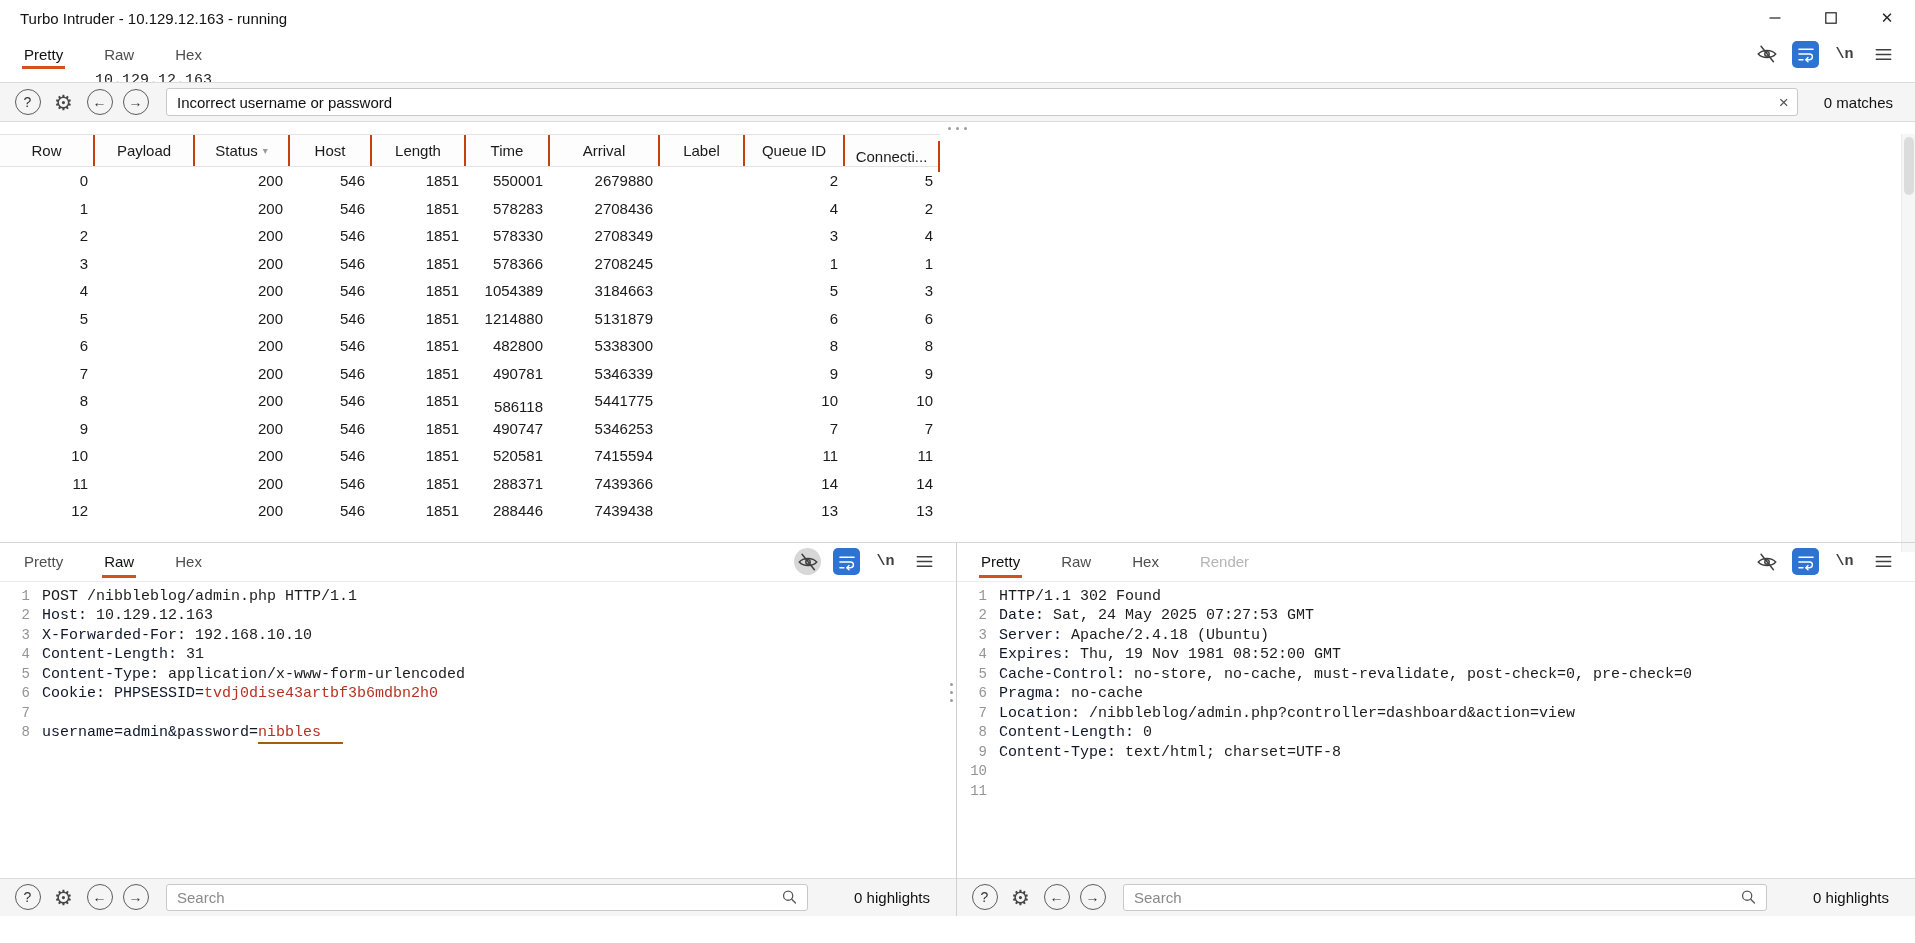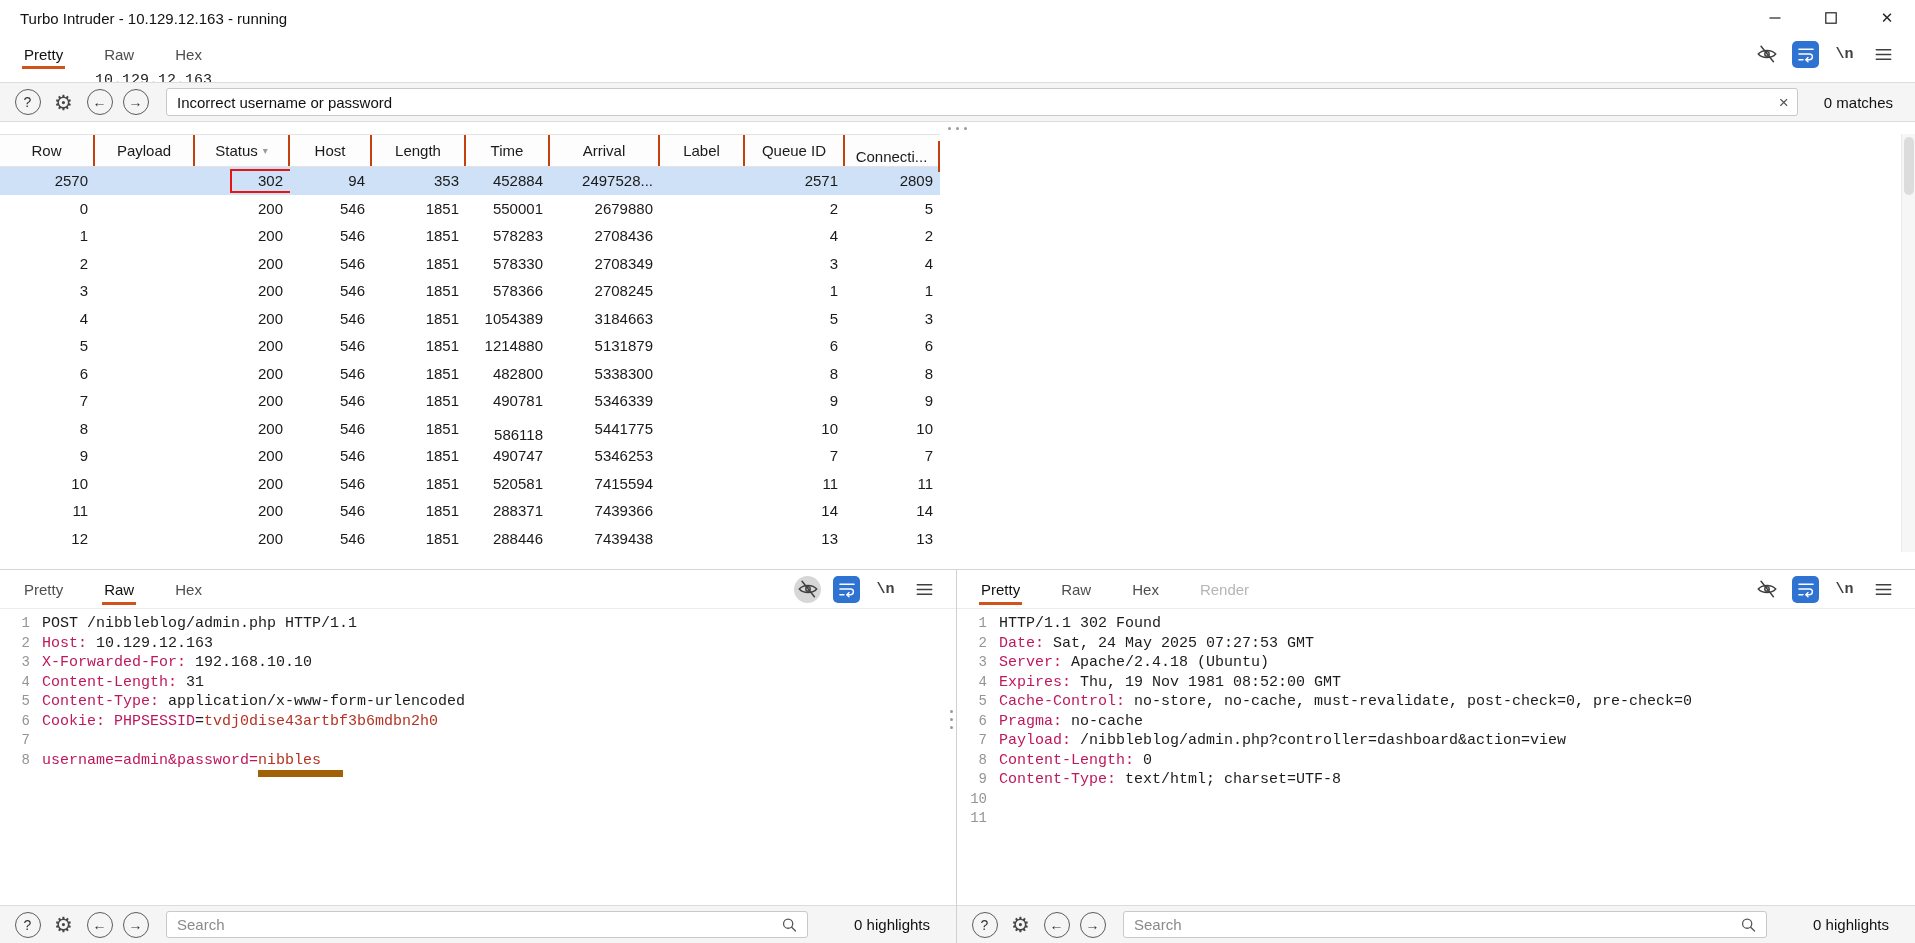--- a/index.html
+++ b/index.html
@@ -77,23 +77,23 @@
   .gap { height:17px; }
   .panels { height:374px; border-top:1px solid #d5d5d5; display:flex; position:relative; }
   .panel { width:956px; display:flex; flex-direction:column; flex:none; }
   .panel.right { flex:1; border-left:1px solid #d0d0d0; }
 
   .editor { flex:1; overflow:hidden; font-family:"Liberation Mono", monospace; font-size:15px; padding-top:5px; background:#fff; }
   .eline { display:flex; height:19.5px; line-height:19.5px; }
   .lnum { width:30px; text-align:right; color:#949494; font-size:14px; flex:none; }
   .lcontent { margin-left:12px; white-space:pre; }
   .seg-plain { color:#1c1c1c; }
-  .seg-name { color:#be185d; }
+  .seg-name { color:#0f172a; }
   .seg-red { color:#b53222; }
-  .seg-annotated { border-bottom:7px solid #a16207; padding-right:22px; padding-bottom:1px; }
+  .seg-annotated { border-bottom:2px solid #a16207; padding-right:22px; padding-bottom:1px; }
 </style>
 </head>
 <body>
 
 <svg width="0" height="0" style="position:absolute">
   <symbol id="i-eye-off" viewBox="0 0 24 24">
     <g fill="none" stroke="currentColor" stroke-width="1.6" stroke-linecap="round">
       <path d="M2.5 12 C7 6.8 17 6.8 21.5 12 C17 17.2 7 17.2 2.5 12 Z"></path>
       <circle cx="12" cy="12" r="2.4"></circle>
       <line x1="5.5" y1="3.6" x2="19" y2="20.4"></line>
@@ -231,32 +231,20 @@
         <span>Label</span>
       </div>
       <div class="hcell" style="width: 100px;">
         <span>Queue ID</span>
       </div>
       <div class="hcell" style="width: 95px; margin-top: 6px;">
         <span>Connecti...</span>
       </div>
     </div>
   <div id="table-body">
-      <div class="trow selected">
-        <div class="cell" style="width: 95px;">2570</div>
-        <div class="cell" style="width: 100px;"></div>
-        <div class="cell" style="width: 95px;"><span class="red-box">302</span></div>
-        <div class="cell" style="width: 82px;">94</div>
-        <div class="cell" style="width: 94px;">353</div>
-        <div class="cell" style="width: 84px;">452884</div>
-        <div class="cell" style="width: 110px;">2497528...</div>
-        <div class="cell" style="width: 85px;"></div>
-        <div class="cell" style="width: 100px;">2571</div>
-        <div class="cell" style="width: 95px;">2809</div>
-      </div>
       <div class="trow">
         <div class="cell" style="width: 95px;">0</div>
         <div class="cell" style="width: 100px;"></div>
         <div class="cell" style="width: 95px;">200</div>
         <div class="cell" style="width: 82px;">546</div>
         <div class="cell" style="width: 94px;">1851</div>
         <div class="cell" style="width: 84px;">550001</div>
         <div class="cell" style="width: 110px;">2679880</div>
         <div class="cell" style="width: 85px;"></div>
         <div class="cell" style="width: 100px;">2</div>
@@ -558,21 +546,21 @@
         <div class="eline">
           <span class="lnum">5</span>
           <span class="lcontent"><span class="seg-name">Cache-Control:</span><span class="seg-plain"> no-store, no-cache, must-revalidate, post-check=0, pre-check=0</span></span>
         </div>
         <div class="eline">
           <span class="lnum">6</span>
           <span class="lcontent"><span class="seg-name">Pragma:</span><span class="seg-plain"> no-cache</span></span>
         </div>
         <div class="eline">
           <span class="lnum">7</span>
-          <span class="lcontent"><span class="seg-name">Payload:</span><span class="seg-plain"> /nibbleblog/admin.php?controller=dashboard&amp;action=view</span></span>
+          <span class="lcontent"><span class="seg-name">Location:</span><span class="seg-plain"> /nibbleblog/admin.php?controller=dashboard&amp;action=view</span></span>
         </div>
         <div class="eline">
           <span class="lnum">8</span>
           <span class="lcontent"><span class="seg-name">Content-Length:</span><span class="seg-plain"> 0</span></span>
         </div>
         <div class="eline">
           <span class="lnum">9</span>
           <span class="lcontent"><span class="seg-name">Content-Type:</span><span class="seg-plain"> text/html; charset=UTF-8</span></span>
         </div>
         <div class="eline">

